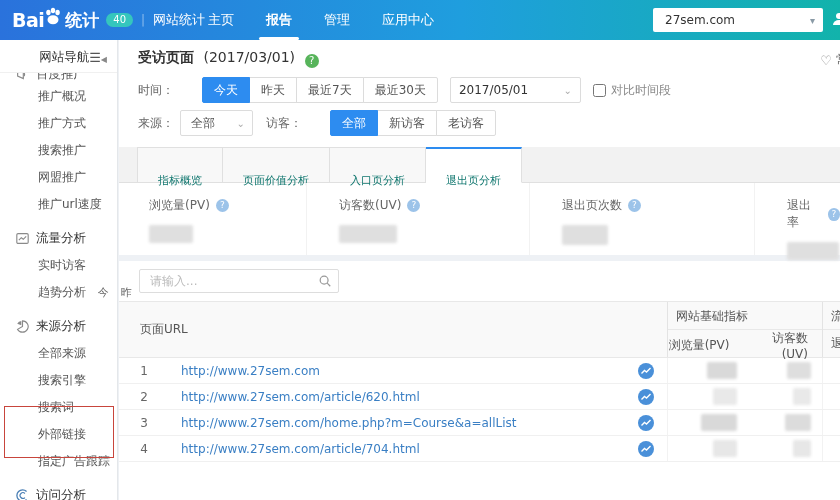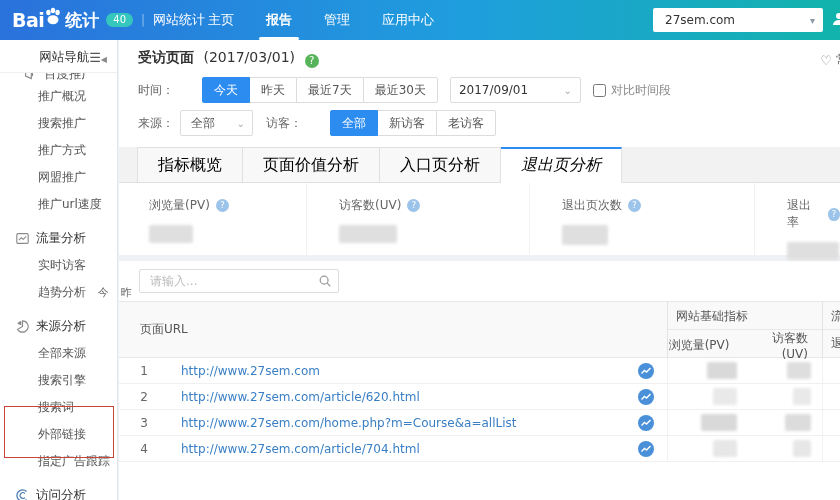--- a/index.html
+++ b/index.html
@@ -31,21 +31,21 @@
 
   
   .sidebar { position:absolute; top:40px; left:0; width:118px; height:460px; background:#fff;
     border-right:1px solid #e4e7ea; z-index:20; }
   .sb-head { display:flex; align-items:center; justify-content:flex-end;
     padding:9px 10px 6px 20px; font-size:12.5px; color:#333; border-bottom:1px solid #f0f0f0; }
   .sb-head .collapse { color:#555; font-size:13px; cursor:pointer; }
   .sb-head .collapse small { font-size:8px; color:#888; }
   .cutrow { height:10px; overflow:hidden; position:relative; }
   .cutrow .inner { display:flex; align-items:center; gap:7px; padding-left:16px;
-    font-size:12.5px; color:#555; transform:translateY(-7px);margin-left:8px; }
+    font-size:12.5px; color:#555; transform:translateY(-7px); }
   .sb-sec { display:flex; align-items:center; gap:7px; padding:5px 0 5px 16px;
     font-size:12.5px; color:#333; margin-top:7px; cursor:pointer; }
   .sb-sec svg { flex:none; }
   .sb-item { padding:5px 0 5px 38px; font-size:12px; color:#555; cursor:pointer; white-space:nowrap; }
   .sb-item .mini { margin-left:8px; color:#666; font-size:11px; }
   .red-box { position:absolute; left:4px; top:366px; width:110px; height:52px;
     border:1px solid #c8453c; pointer-events:none; }
 
   
   .main { position:absolute; top:40px; left:119px; width:721px; height:460px; background:#fff; overflow:hidden; }
@@ -75,25 +75,25 @@
     align-items:center; justify-content:space-between; padding:0 7px 0 10px; color:#555; cursor:pointer; }
   .selbox .chev { color:#aaa; font-size:10px; }
   .gap12 { width:13px; }
 
   .notice { margin:19px 0 0 15px; background:#fcf8e1; border:1px solid #f1e8bb; color:#666;
     font-size:12px; padding:10px 16px; height:35px; line-height:15px; }
 
   
   .tabstrip { margin-top:11px; height:36px; background:#f2f2f2; border-bottom:1px solid #e0e0e0;
     display:flex; padding-left:18px; }
-  .tab { height:36px; line-height:34px; padding:0 20px; font-size:16px; color:#000000;
+  .tab { height:36px; line-height:34px; padding:16px 20px; font-size:11px; color:#0f766e;
     background:#f8f8f8; border:1px solid #e0e0e0; border-left:none; cursor:pointer; }
   .tab:first-child { border-left:1px solid #e0e0e0; }
   .tab.on { background:#fff; border-top:2px solid #2d8cf0; border-bottom:1px solid #fff;
-    margin-bottom:-1px; line-height:32px;font-style:italic; }
+    margin-bottom:-1px; line-height:32px; }
 
   
   .metrics { display:flex; height:72px; background:#fff; }
   .mcol { padding:14px 0 0 32px; }
   .mcol:first-child { width:187px; padding-left:30px; }
   .mcol:nth-child(2) { width:223px; border-left:1px solid #f2f2f2; }
   .mcol:nth-child(3) { width:225px; border-left:1px solid #f2f2f2; }
   .mcol:nth-child(4) { flex:1; border-left:1px solid #f2f2f2; }
   .mlabel { display:flex; align-items:center; gap:6px; font-size:12px; color:#666; }
   .qblue { display:inline-block; width:13px; height:13px; border-radius:50%; background:#9cc3e9;
@@ -179,22 +179,22 @@
     <div class="cutrow">
       <div class="inner">
         <svg width="13" height="13" viewBox="0 0 16 16">
           <path d="M2 6 L9 3 L9 13 L2 10 Z" fill="none" stroke="#8a8a8a" stroke-width="1.4"></path>
           <path d="M10 6 a4 4 0 0 1 0 4" fill="none" stroke="#8a8a8a" stroke-width="1.4"></path>
         </svg>
         <span>百度推广</span>
       </div>
     </div>
     <div class="sb-item">推广概况</div>
+    <div class="sb-item">推广方式</div>
     <div class="sb-item">搜索推广</div>
-    <div class="sb-item">推广方式</div>
     <div class="sb-item">网盟推广</div>
     <div class="sb-item">推广url速度</div>
 
     <div class="sb-sec">
       <svg width="13" height="13" viewBox="0 0 16 16">
         <rect x="1" y="2" width="14" height="12" rx="1.5" fill="none" stroke="#8a8a8a" stroke-width="1.4"></rect>
         <polyline points="3.5,10 6.5,7 9,9 12.5,5.5" fill="none" stroke="#8a8a8a" stroke-width="1.4"></polyline>
       </svg>
       <span>流量分析</span>
     </div>
@@ -243,21 +243,21 @@
 
     <div class="frow">
       <span class="flabel">时间：</span>
       <div class="seg">
         <span class="on">今天</span>
         <span>昨天</span>
         <span>最近7天</span>
         <span>最近30天</span>
       </div>
       <div class="datebox">
-        <span>2017/09/01</span>
+        <span>2017/05/01</span>
         <span class="chev">⌄</span>
       </div>
       <label class="cmp">
         <input type="checkbox" style="">
         <span>对比时间段</span>
       </label>
     </div>
 
     <div class="frow">
       <span class="flabel">来源：</span>

